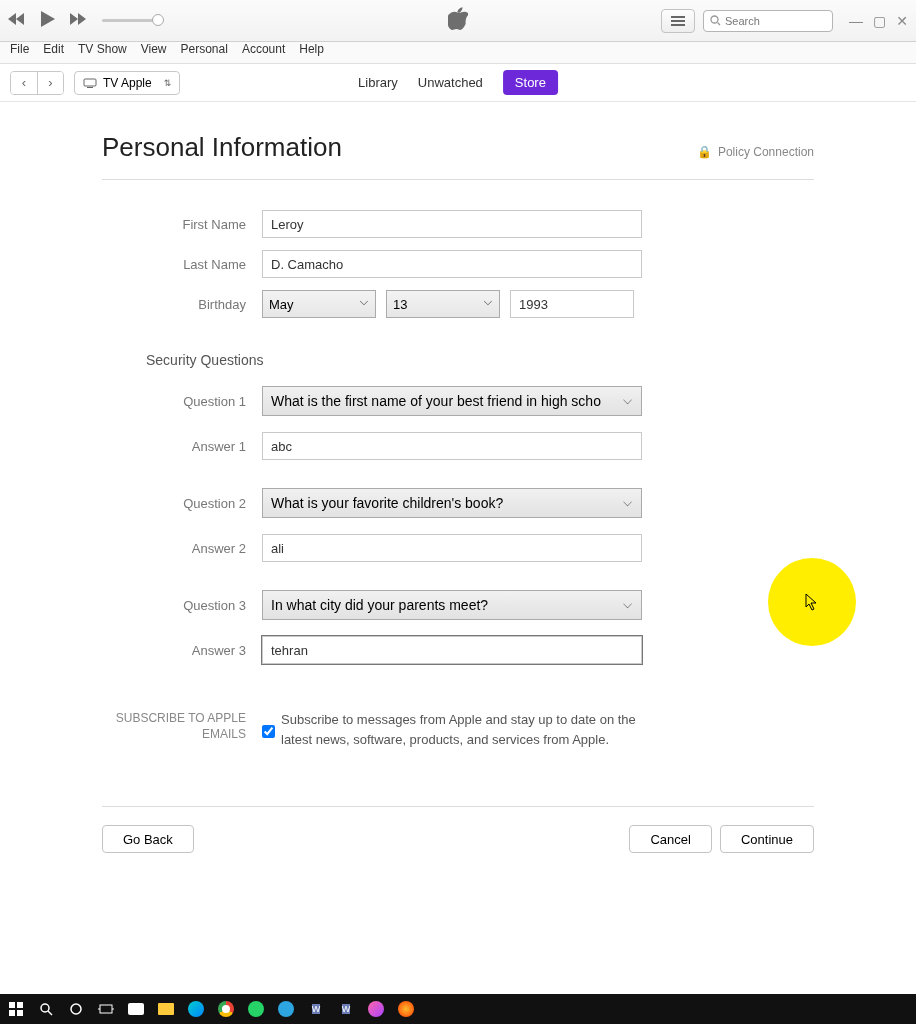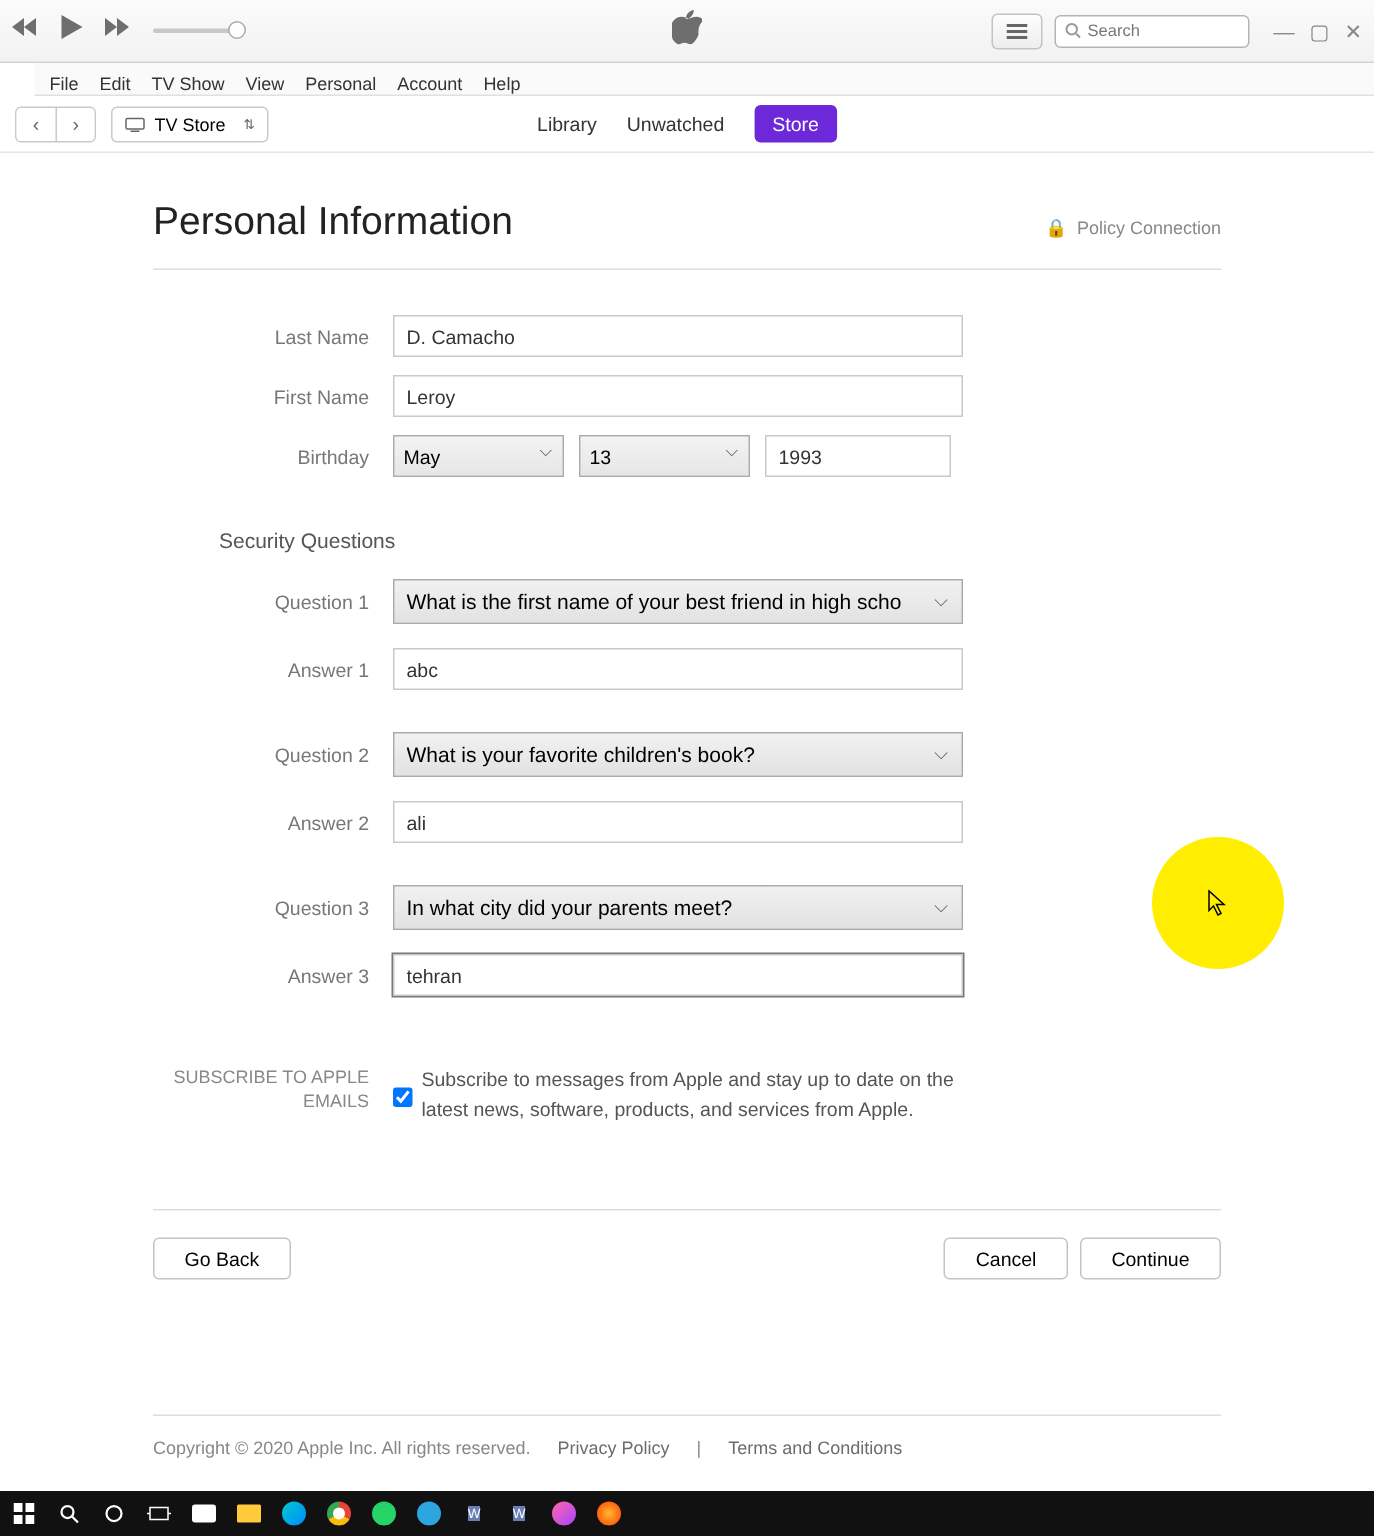--- a/index.html
+++ b/index.html
@@ -12,21 +12,21 @@
   .volume { display: flex; align-items: center; margin-left: 14px; }
   .vol-track { width: 60px; height: 3px; background: #c8c8c8; border-radius: 2px; position: relative; }
   .vol-thumb { width: 12px; height: 12px; background: #fff; border: 1px solid #aaa; border-radius: 50%; position: absolute; right: -2px; top: -5px; }
   .apple-center { position: absolute; left: 50%; top: 50%; transform: translate(-50%, -50%); }
   .right-controls { margin-left: auto; display: flex; align-items: center; gap: 8px; }
   .list-btn { width: 34px; height: 24px; border: 1px solid #c3c3c3; border-radius: 4px; background: linear-gradient(#fdfdfd,#eee); display:flex; align-items:center; justify-content:center; }
   .search-box { width: 130px; height: 22px; border: 1px solid #b5b5b5; border-radius: 4px; background: #fff; display: flex; align-items: center; padding: 0 6px; gap: 4px; font-size: 11px; color: #777; }
   .win-controls { display: flex; gap: 10px; margin-left: 8px; color: #888; font-size: 14px; }
 
   
-  .menu-bar { height: 22px; background: #fafafa; border-bottom: 1px solid #e0e0e0; display: flex; align-items: flex-end; padding: 0 10px; gap: 14px; font-size: 12px; color: #333; margin-left: 23px; }
+  .menu-bar { height: 22px; background: #fafafa; border-bottom: 1px solid #e0e0e0; display: flex; align-items: flex-start; padding: 0 10px; gap: 14px; font-size: 12px; color: #333; }
 
   
   .sub-nav { height: 38px; border-bottom: 1px solid #e5e5e5; display: flex; align-items: center; padding: 0 10px; }
   .back-fwd { display: flex; border: 1px solid #c9c9c9; border-radius: 4px; overflow: hidden; height: 24px; }
   .back-fwd div { width:26px; display:flex; align-items:center; justify-content:center; font-size:13px; color:#666; background:#fff; }
   .back-fwd div + div { border-left: 1px solid #c9c9c9; }
   .dropdown { margin-left: 10px; height: 24px; border: 1px solid #c9c9c9; border-radius: 4px; background:#fff; display:flex; align-items:center; padding:0 8px; gap:6px; font-size:12px; }
   .center-tabs { position:absolute; left:50%; transform:translateX(-50%); display:flex; align-items:center; gap:20px; font-size:13px; }
   .center-tabs .tab { color:#333; }
   .center-tabs .tab.active { background:#6d28d9; color:#fff; padding:5px 12px; border-radius:4px; }
@@ -141,50 +141,50 @@
 <div class="sub-nav" style="position:relative;">
   <div class="back-fwd">
     <div>‹</div>
     <div>›</div>
   </div>
   <div class="dropdown">
     <svg width="14" height="10" fill="#666">
         <rect x="1" y="1" width="12" height="7" rx="1" fill="none" stroke="#666"></rect>
         <rect x="4" y="9" width="6" height="1"></rect>
       </svg>
-    <span>TV Store</span>
+    <span>TV Apple</span>
     <span style="font-size:9px;color:#666;margin-left:6px;">⇅</span>
   </div>
   <div class="center-tabs">
     <span class="tab">Library</span>
     <span class="tab">Unwatched</span>
     <span class="tab active">Store</span>
   </div>
 </div>
 
 <div class="content">
   <div class="heading-row">
     <div class="heading">Personal Information</div>
     <div class="secure">
       <span>🔒</span>
       <span>Policy Connection</span>
     </div>
   </div>
 
   <div class="form-area">
     <div class="form-row">
+      <label>First Name</label>
+      <div class="control">
+          <input type="text" class="txt full" value="Leroy" style="">
+        </div>
+    </div>
+    <div class="form-row">
       <label>Last Name</label>
       <div class="control">
           <input type="text" class="txt full" value="D. Camacho" style="">
-        </div>
-    </div>
-    <div class="form-row">
-      <label>First Name</label>
-      <div class="control">
-          <input type="text" class="txt full" value="Leroy" style="">
         </div>
     </div>
     <div class="form-row">
       <label>Birthday</label>
       <div class="control">
         <span class="sel-wrap"><select class="sel" style="width:114px"><option>May</option></select></span>
         <span class="sel-wrap"><select class="sel" style="width:114px"><option>13</option></select></span>
         <input type="text" class="txt year" value="1993" style="">
       </div>
     </div>
@@ -227,26 +227,20 @@
     </div>
 
     <div class="btn-row">
       <button class="btn">Go Back</button>
       <div class="rbtns">
         <button class="btn">Cancel</button>
         <button class="btn">Continue</button>
       </div>
     </div>
 
-    <div class="footer">
-      <span>Copyright © 2020 Apple Inc. All rights reserved.</span>
-      <a href="#">Privacy Policy</a>
-      <span>|</span>
-      <a href="#">Terms and Conditions</a>
-    </div>
   </div>
 </div>
 
 <div class="cursor-spot">
   <svg width="14" height="18">
       <path d="M1 1 L1 14 L4 11 L7 17 L9 16 L6 10 L11 10 Z"></path>
     </svg>
 </div>
 
 <div class="taskbar">

